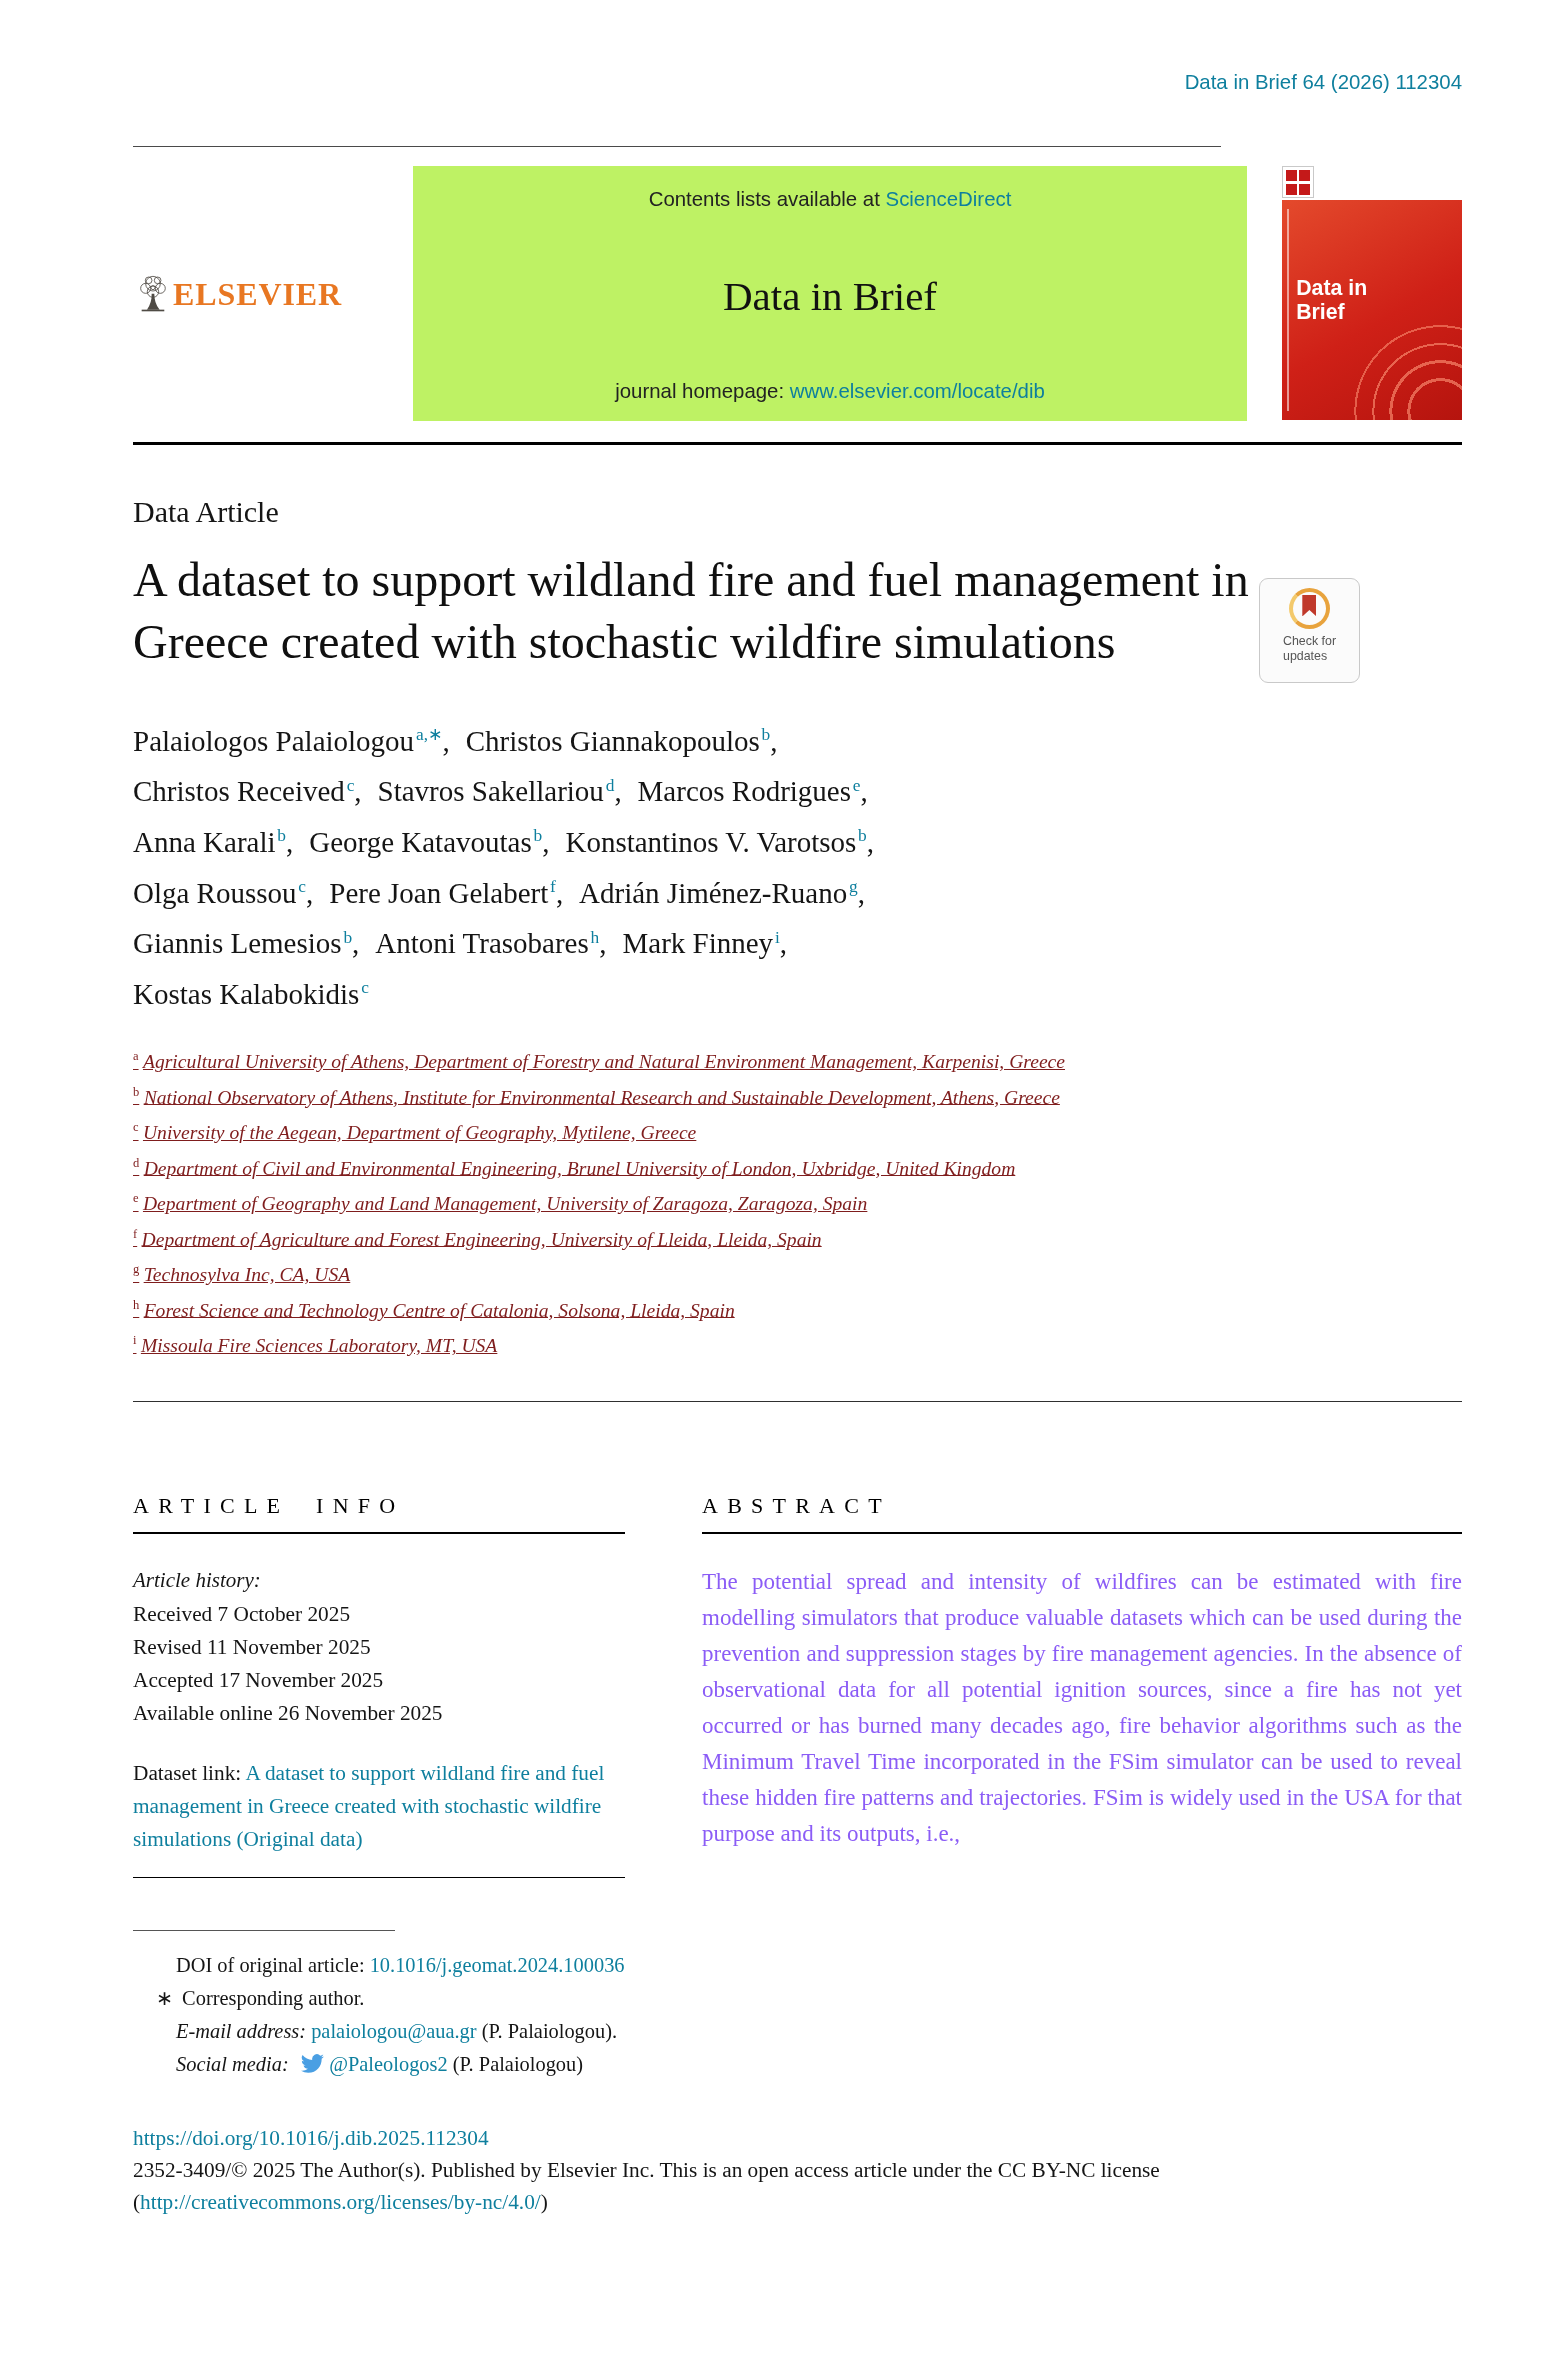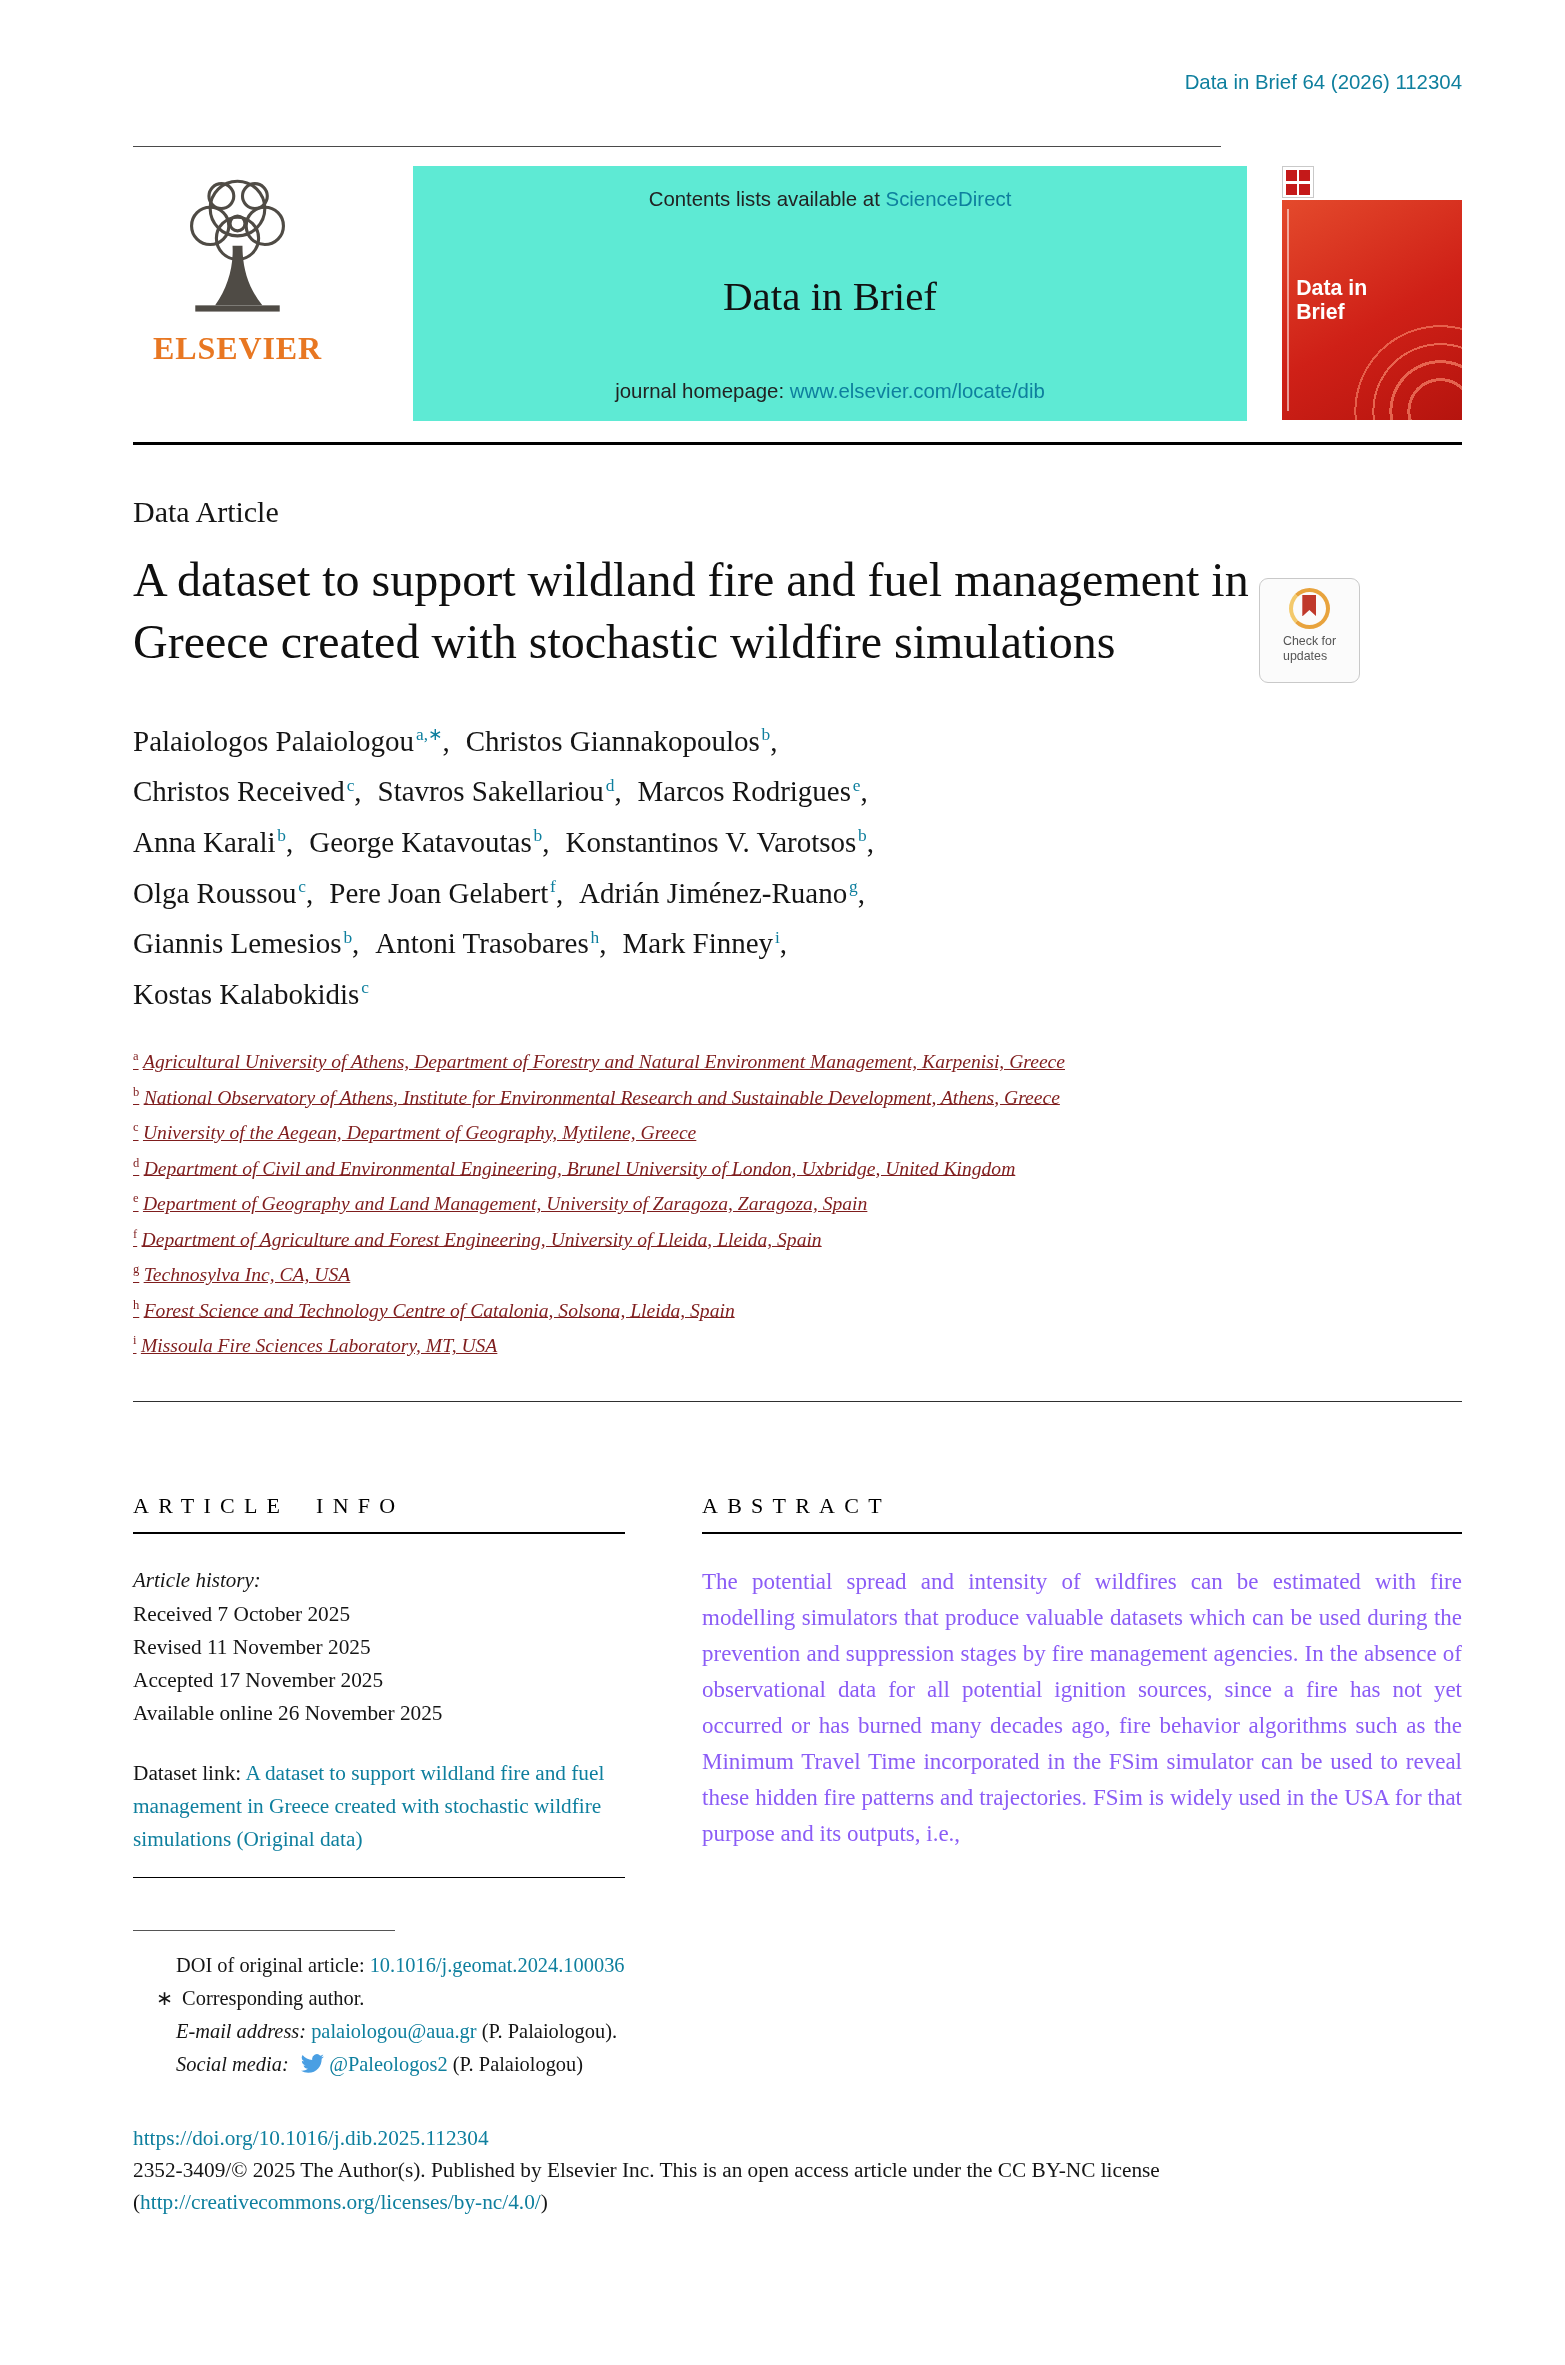--- a/index.html
+++ b/index.html
@@ -10,24 +10,24 @@
 
   .lnk { color:#0e7f9e; text-decoration:none; cursor:pointer; }
   sup.lnk { font-size:60%; margin-left:1.8px; }
 
   
   .citation-row { padding-top:71px; text-align:right;
     font-family:"Liberation Sans", sans-serif; font-size:20.4px; }
   .rule-thin-top { width:1088px; height:0.9px; background:#4a4a4a; margin-top:52px; }
 
   .masthead { display:flex; margin-top:19.6px; height:255px; }
-  .logo-col { width:209px; display:flex; flex-direction:column; align-items:center; }
+  .logo-col { width:209px; display:flex; flex-direction:row; align-items:center; }
   .wordmark { font-family:"Liberation Serif", serif; font-weight:bold; font-size:32px;
     color:#e87722; letter-spacing:0.9px; margin-top:1.8px; }
-  .graybox { width:834px; margin-left:71px; background:#5eead4; height:255px;
+  .graybox { width:834px; margin-left:71px; background:#bef264; height:255px;
     display:flex; flex-direction:column; justify-content:space-between;
     text-align:center; padding:21.3px 9px 18px 9px;
     font-family:"Liberation Sans", sans-serif; }
   .contents-line { font-size:20.4px; color:#222; }
   .journal-name { font-family:"Liberation Serif", serif; font-size:41px; color:#111; }
   .homepage-line { font-size:20.4px; color:#222; }
 
   .cover-col { width:180px; margin-left:35px; position:relative; }
   .cover-mini { width:32px; height:32px; background:#fff; border:0.9px solid #c9c9c9;
     display:grid; grid-template-columns:10.7px 10.7px; grid-template-rows:10.7px 10.7px;

